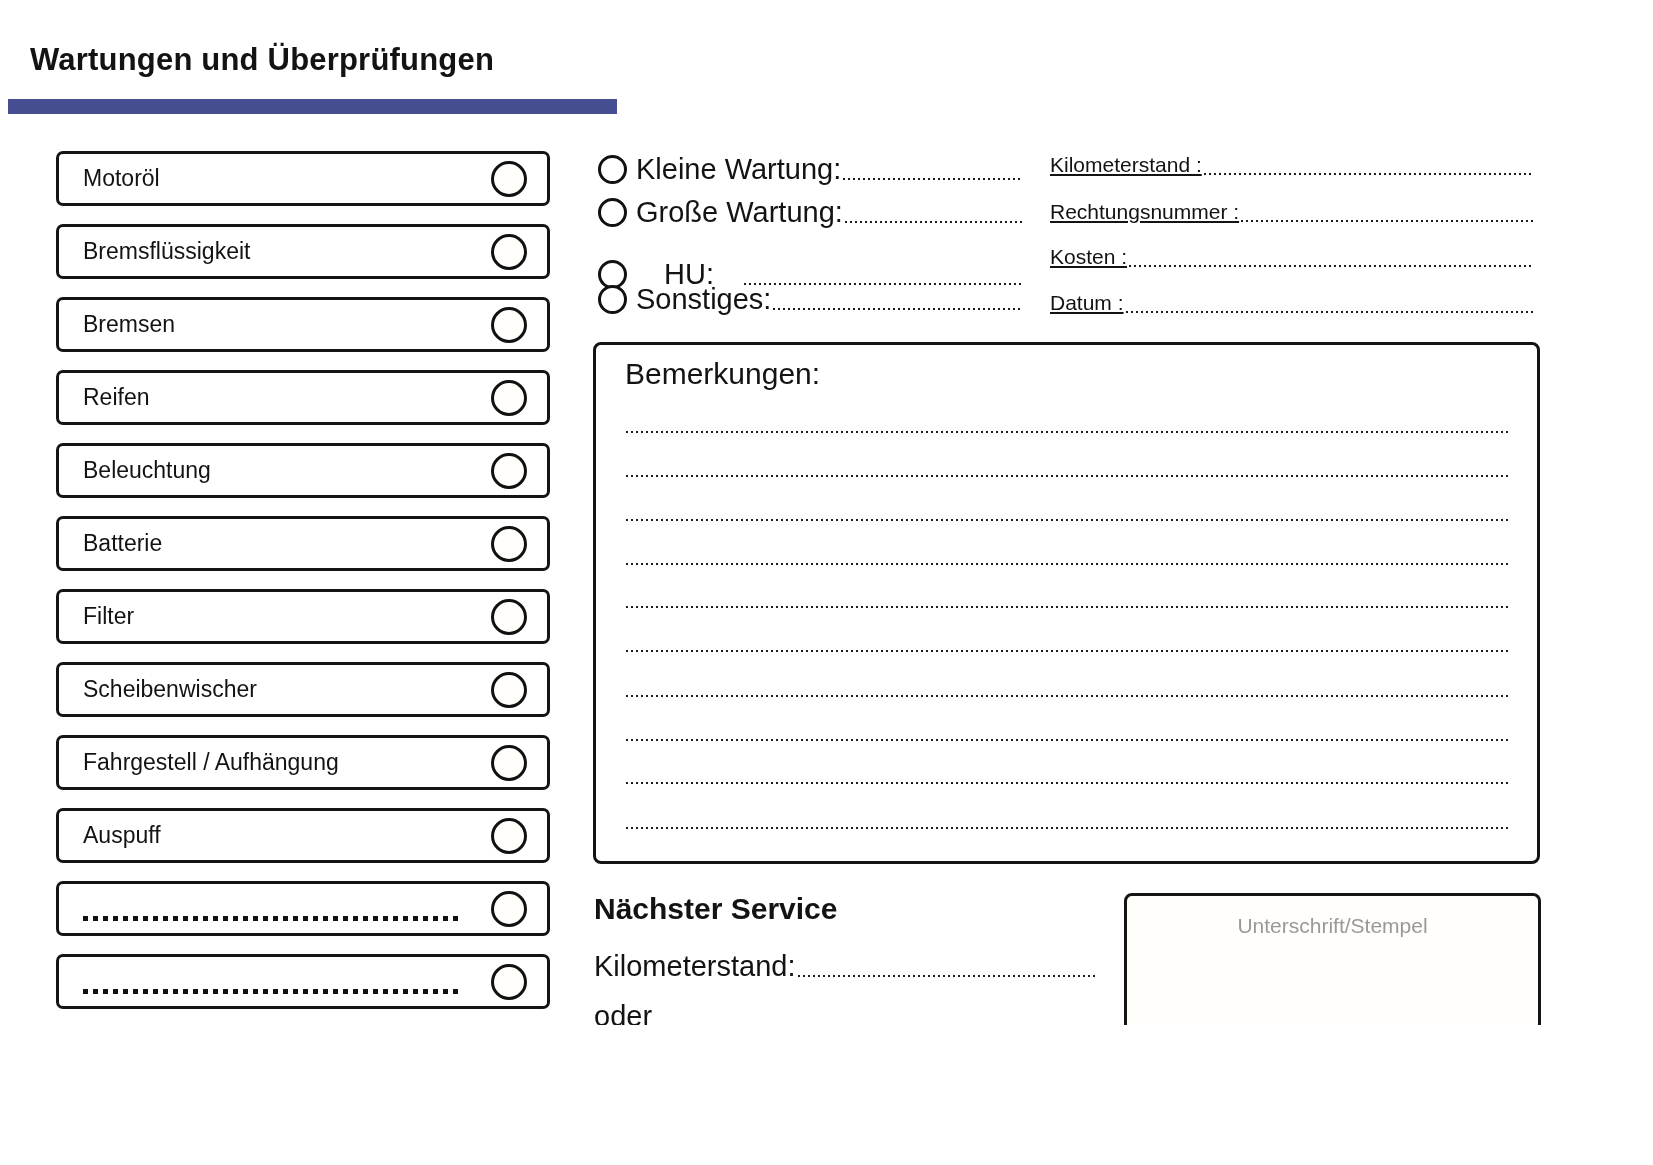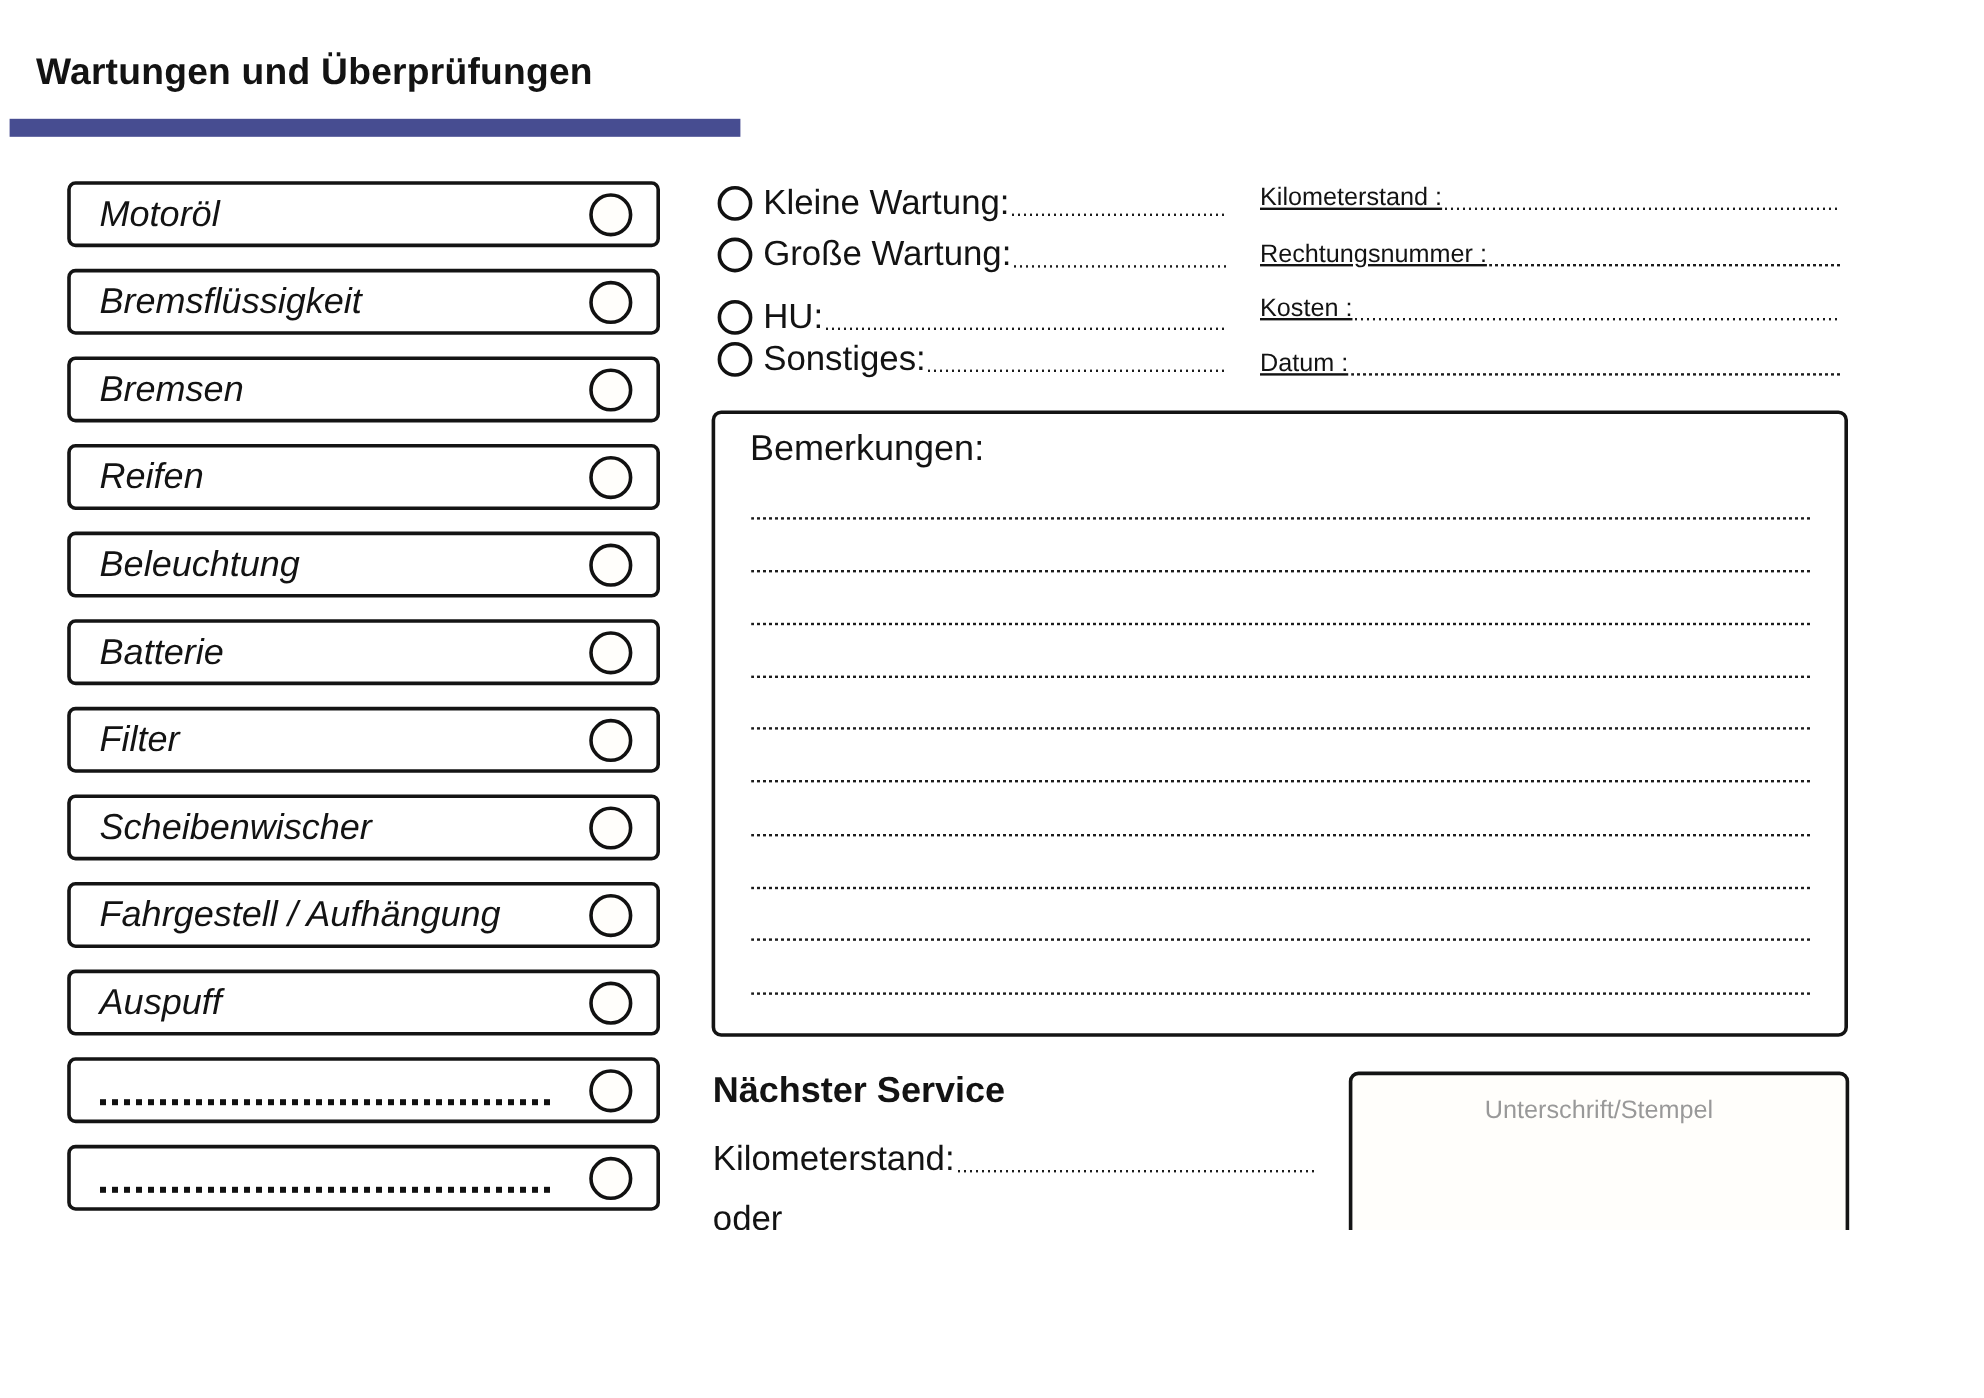--- a/index.html
+++ b/index.html
@@ -6,21 +6,21 @@
   body{font-family:"Liberation Sans","DejaVu Sans",sans-serif;color:#131313;}
   .page{position:relative;width:1653px;height:1025px;background:#fff;overflow:hidden;}
 
   .title{position:absolute;left:30px;top:42px;font-size:31px;font-weight:bold;letter-spacing:.2px;white-space:nowrap;}
   .title-bar{position:absolute;left:8px;top:99px;width:609px;height:15px;}
 
   
   .check-box{position:absolute;left:56px;width:494px;height:55px;border:3px solid #141414;border-radius:7px;
              box-sizing:border-box;display:flex;align-items:center;justify-content:space-between;
              padding:0 20px 0 24px;background:#fff;}
-  .check-label{font-size:30px;white-space:nowrap;line-height:1;font-style:italic;}
+  .check-label{font-size:23px;white-space:nowrap;line-height:1;}
   .check-circle{width:30px;height:30px;border:3px solid #111;border-radius:50%;flex:none;background:#fffefb;}
   .dots-bold{width:378px;height:34px;background-image:repeating-linear-gradient(to right,#111 0 5px,transparent 5px 10px);
              background-size:100% 5px;background-repeat:no-repeat;background-position:left bottom 5px;}
 
   
   .svc-row{position:absolute;left:598px;width:424px;height:33px;display:flex;align-items:center;}
   .radio-circle{width:23px;height:23px;border:3px solid #111;border-radius:50%;flex:none;margin-right:9px;background:#fff;}
   .svc-label{font-size:29px;white-space:nowrap;line-height:33px;}
   .dots-fine{flex:1;height:33px;margin-left:2px;background-image:repeating-linear-gradient(to right,#1c1c1c 0 2px,transparent 2px 5px);
              background-size:100% 2px;background-repeat:no-repeat;background-position:left bottom 6px;}
@@ -115,21 +115,21 @@
       <div class="svc-row" style="top: 153px;">
         <span class="radio-circle"></span>
         <span class="svc-label">Kleine Wartung:</span>
         <div class="dots-fine"></div>
       </div>
       <div class="svc-row" style="top: 196px;">
         <span class="radio-circle"></span>
         <span class="svc-label">Große Wartung:</span>
         <div class="dots-fine"></div>
       </div>
-      <div class="svc-row" style="top: 248px;">
+      <div class="svc-row" style="top: 258px; gap: 28px;">
         <span class="radio-circle"></span>
         <span class="svc-label">HU:</span>
         <div class="dots-fine"></div>
       </div>
       <div class="svc-row" style="top: 283px;">
         <span class="radio-circle"></span>
         <span class="svc-label">Sonstiges:</span>
         <div class="dots-fine"></div>
       </div>
     </div>

